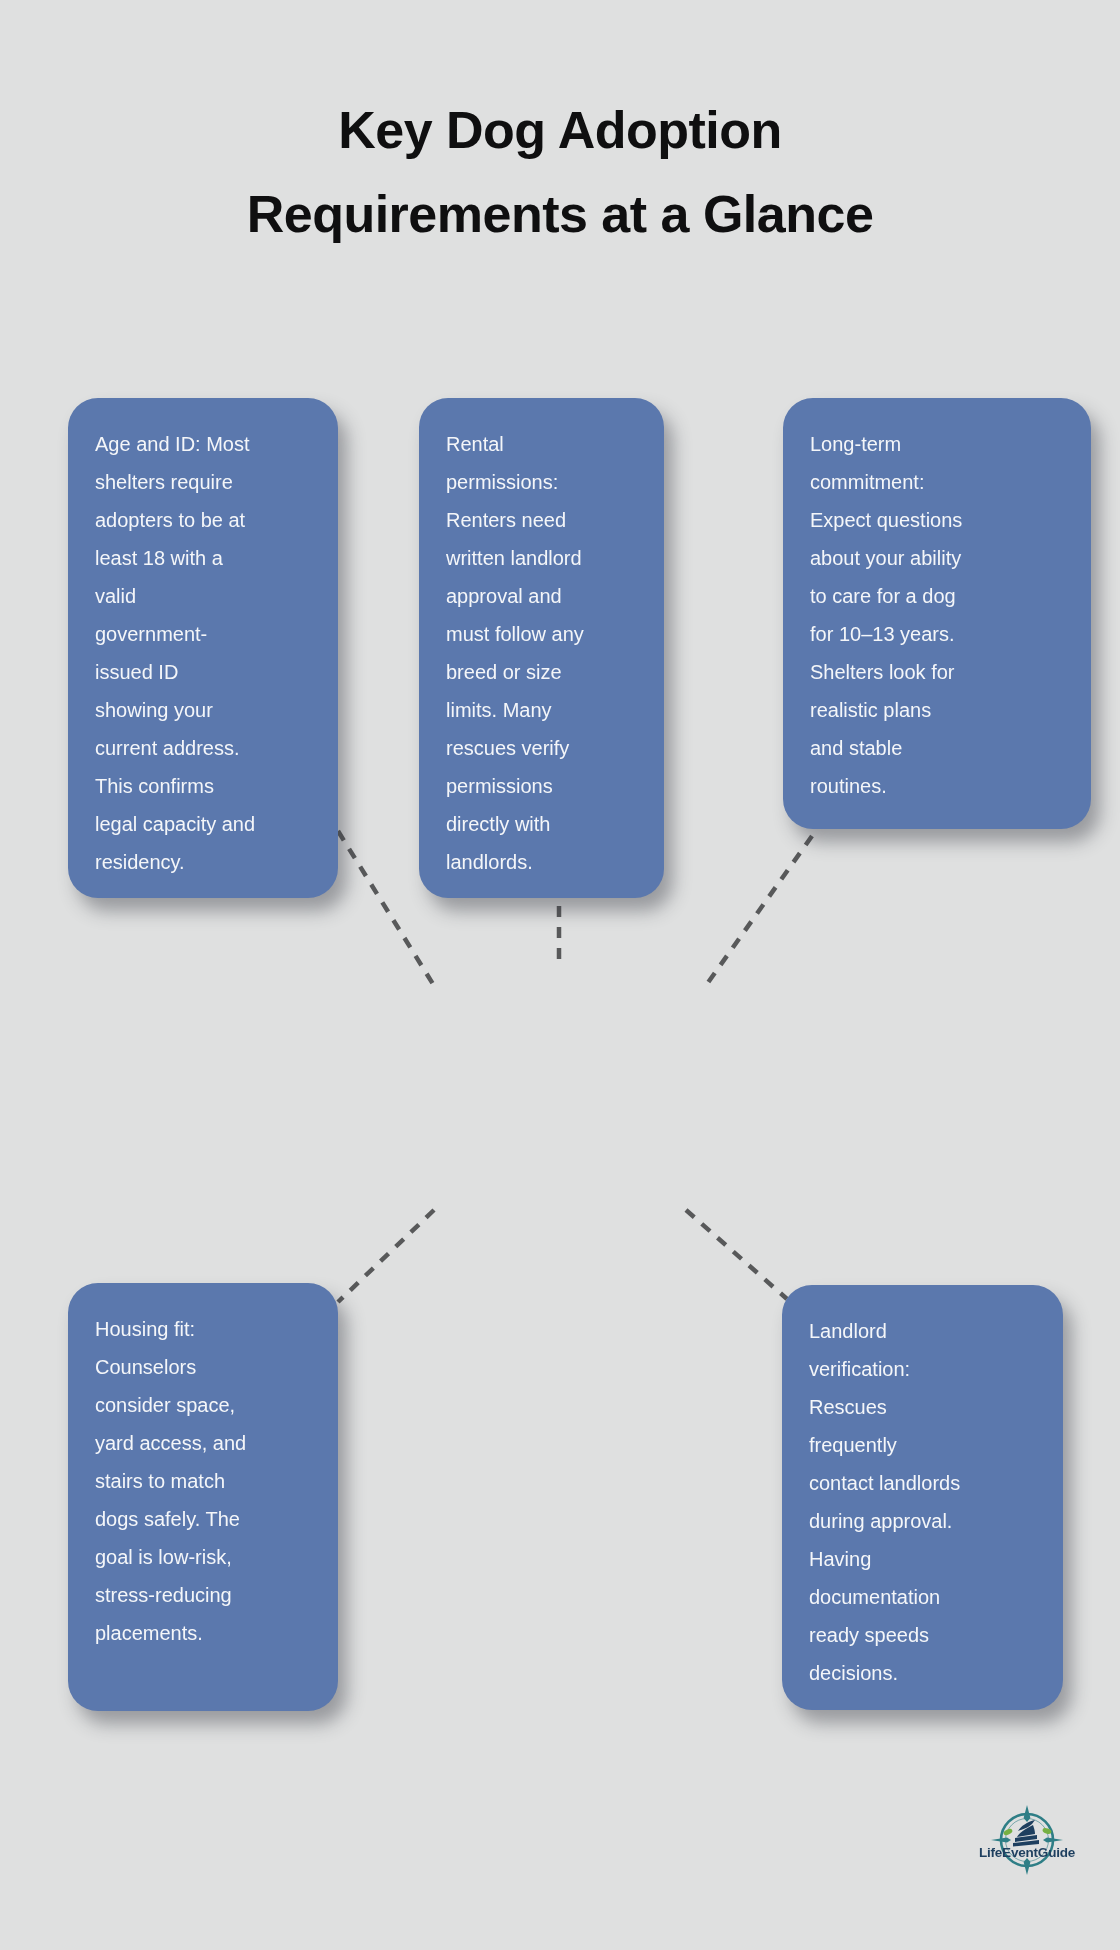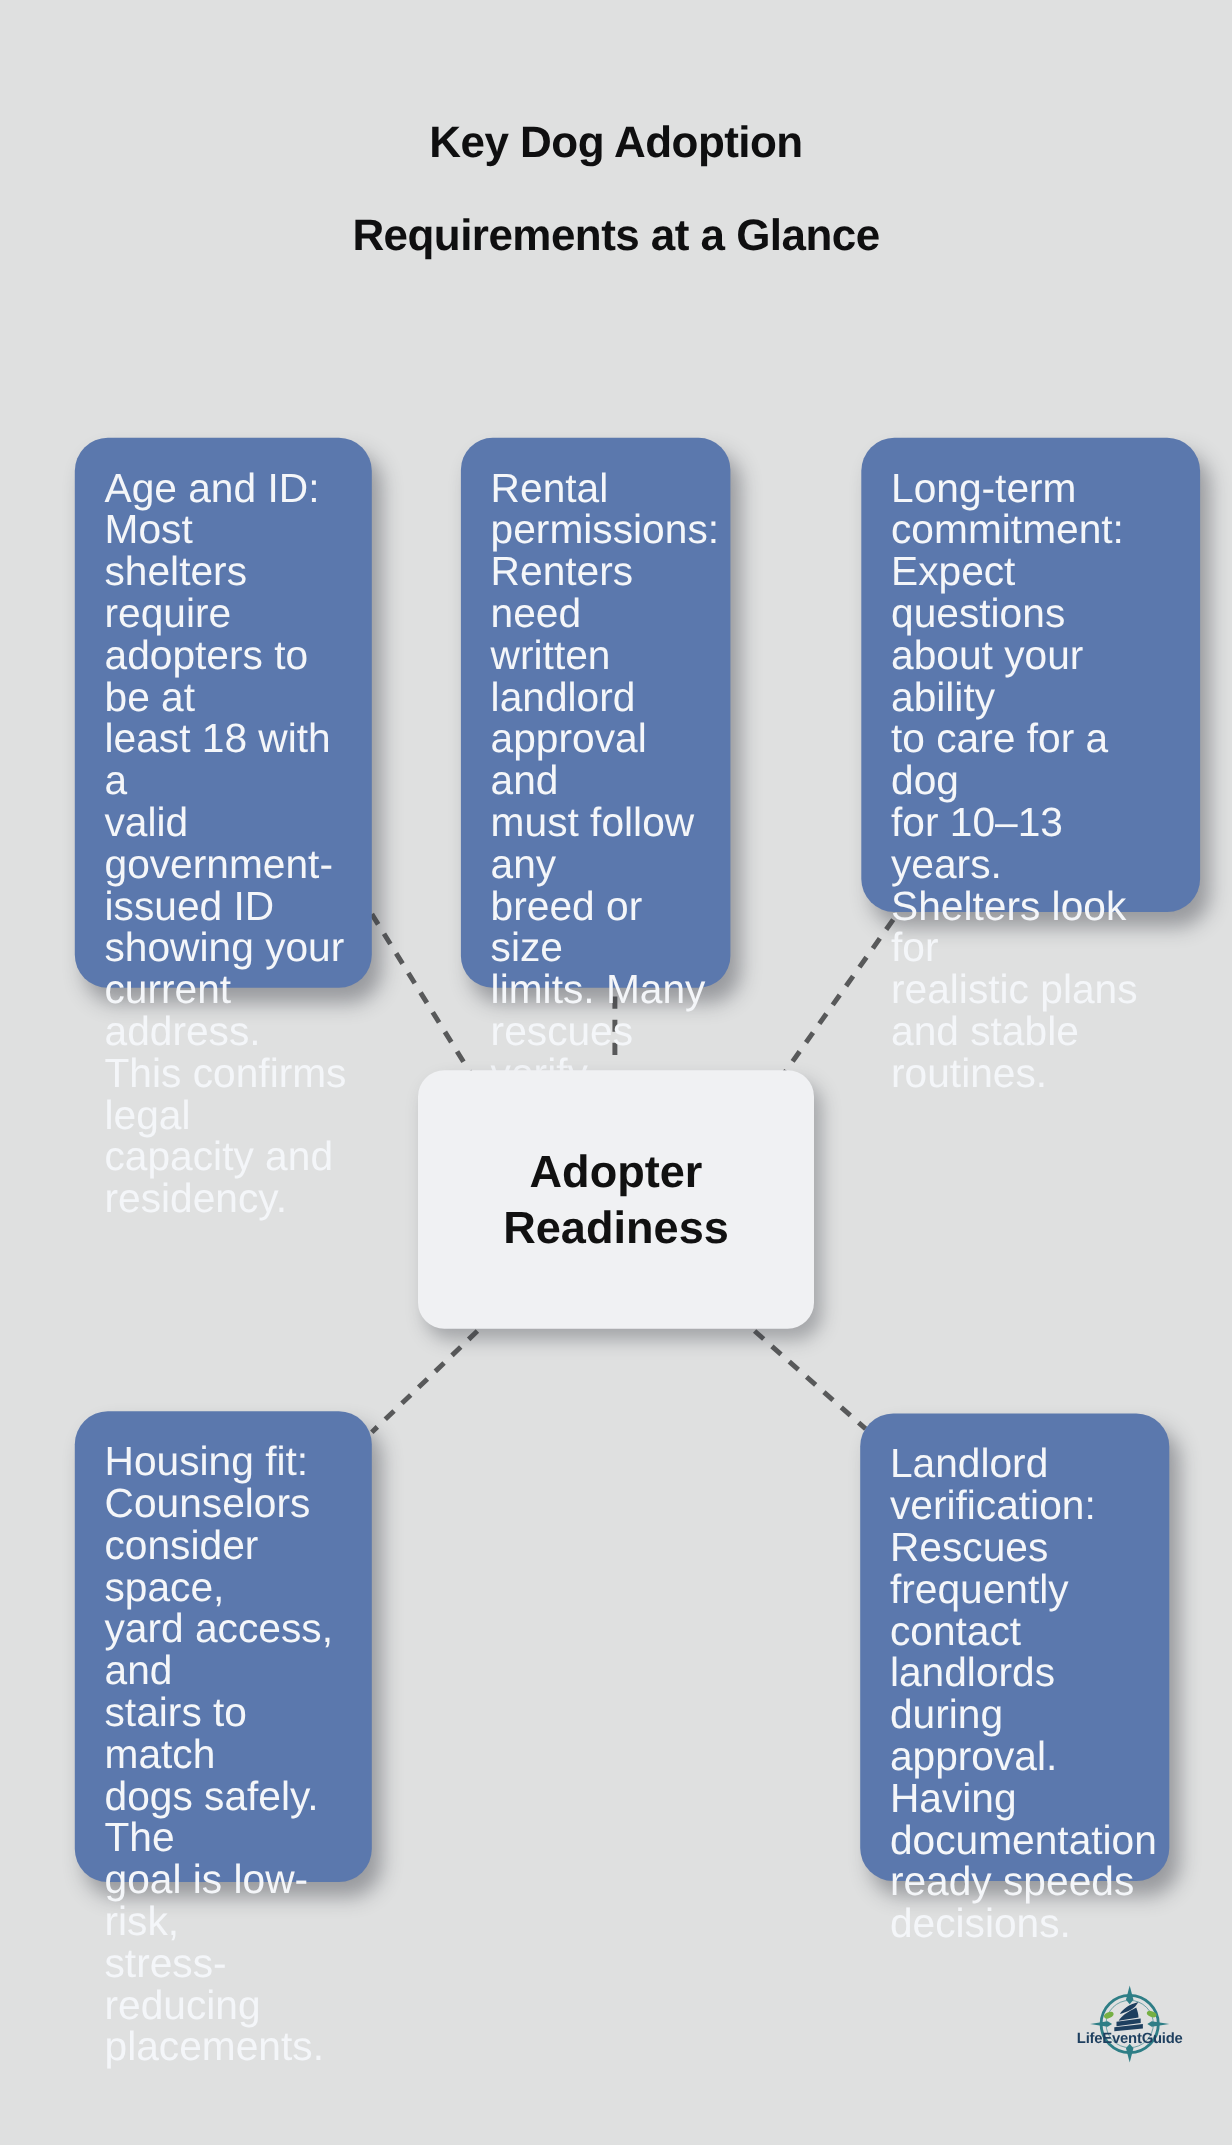--- a/index.html
+++ b/index.html
@@ -19,40 +19,40 @@
     width:1120px;height:1950px;
     background:var(--background);
     font-family:"Liberation Sans","DejaVu Sans",sans-serif;
     position:relative;
     overflow:hidden;
   }
   .stage{position:absolute;inset:0;width:1120px;height:1950px;}
   .title{
     position:absolute;top:88px;left:0;width:1120px;
     text-align:center;
-    font-size:40px;line-height:84px;font-weight:700;
+    font-size:52px;line-height:84px;font-weight:700;
     color:var(--title-text);
     letter-spacing:-0.5px;
     white-space:pre-line;
     z-index:3;
   }
   .connectors{position:absolute;inset:0;z-index:1;}
   .connector{
     stroke:var(--connector);
     stroke-width:4.5;
     stroke-dasharray:11 10;
     fill:none;
   }
   .node{
     position:absolute;
     background:var(--node-blue);
     border-radius:30px;
     box-shadow:9px 13px 18px rgba(55,58,66,0.42);
     color:var(--node-text);
-    font-size:37px;line-height:38px;
+    font-size:20px;line-height:38px;
     padding:27px 20px 20px 27px;
     box-sizing:border-box;
     white-space:pre-line;
     z-index:2;
   }
   .node-1{left:68px;  top:398px;  width:270px; height:500px;}
   .node-2{left:419px; top:398px;  width:245px; height:500px;border-radius:29px;}
   .node-3{left:783px; top:398px;  width:308px; height:431px;}
   .node-4{left:68px;  top:1283px; width:270px; height:428px;}
   .node-5{left:782px; top:1285px; width:281px; height:425px;}
@@ -149,24 +149,20 @@
 verification:
 Rescues
 frequently
 contact landlords
 during approval.
 Having
 documentation
 ready speeds
 decisions.</div>
 
-  <div class="center-node">
-    <div class="center-label">Adopter
-Readiness</div>
-  </div>
 
   <svg class="logo" width="124" height="88" viewBox="0 0 124 88" xmlns="http://www.w3.org/2000/svg">
     <g>
       <circle class="ring" cx="62" cy="42" r="26" stroke-width="2.6"></circle>
       <circle class="ring" cx="62" cy="42" r="21.5" stroke-width="0.9" opacity="0.65"></circle>
 
       <polygon class="needle" points="62,7 65.4,20 62,24 58.6,20"></polygon>
       <polygon class="needle" points="62,77 65.4,64 62,60 58.6,64"></polygon>
 
       <polygon class="needle" points="26,42 42,39.4 46,42 42,44.6"></polygon>

